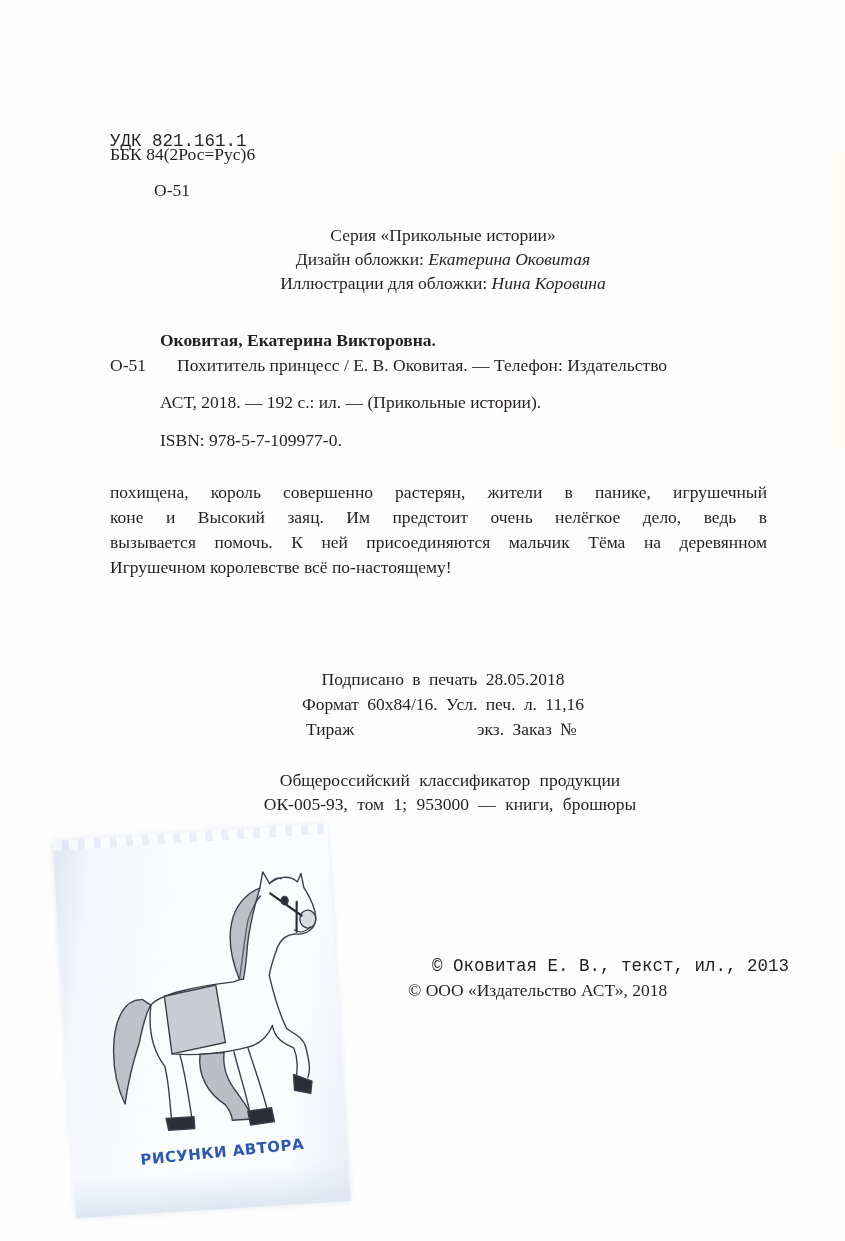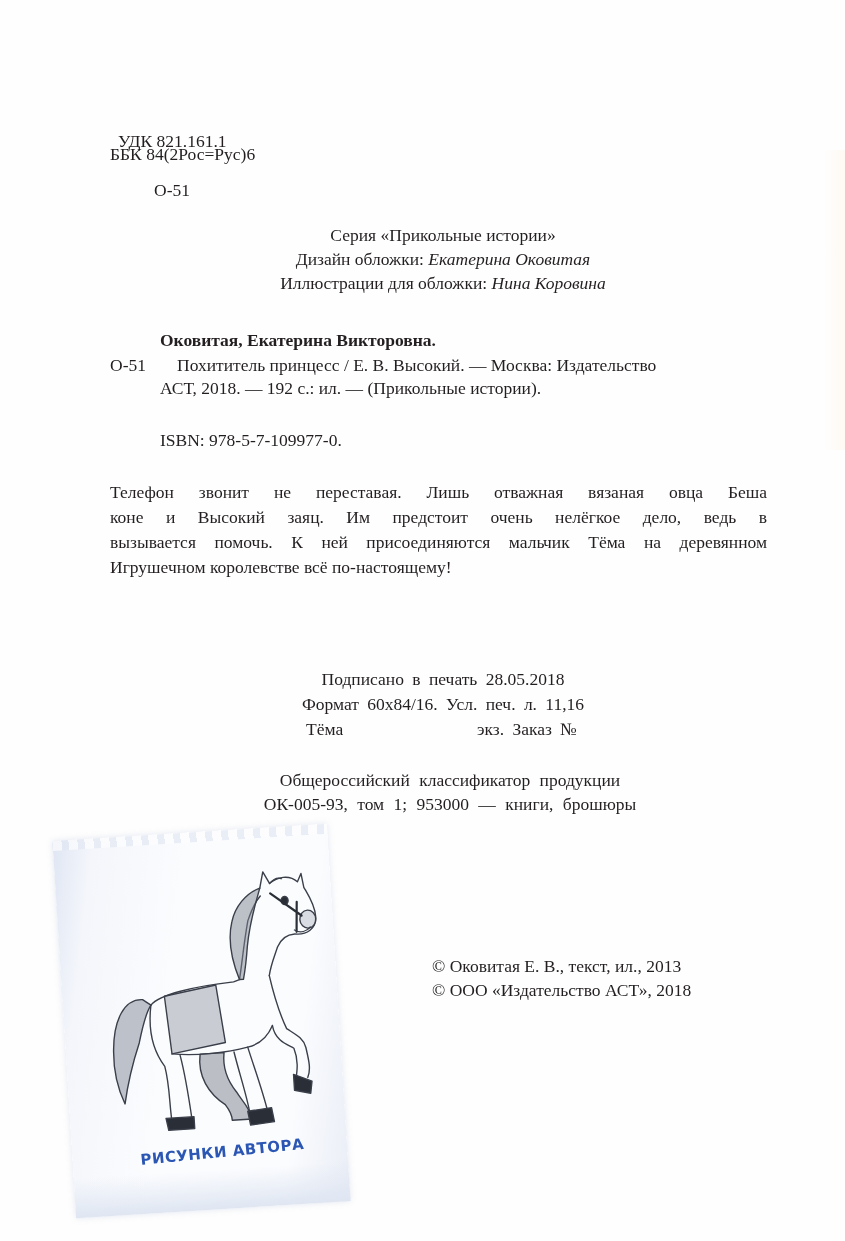--- a/index.html
+++ b/index.html
@@ -46,58 +46,58 @@
     position:absolute; left:60px; top:312px; width:180px; text-align:center;
     font-family:"DejaVu Sans", sans-serif; font-weight:bold; font-size:15px;
     color:#2b56b3; letter-spacing:0.5px; transform:rotate(-2deg);
   }
 </style>
 </head>
 <body>
 
 <div class="edge-strip"></div>
 
-<div class="line" style="left:118px; top:129px;">УДК 821.161.1</div>
+<div class="line" style="left:110px; top:129px;font-family:Liberation Mono, monospace;">УДК 821.161.1</div>
 <div class="line" style="left:110px; top:142px;">ББК 84(2Рос=Рус)6</div>
 <div class="line" style="left:154px; top:178px;">О-51</div>
 
 <div class="line c" style="left:0; width:886px; top:223px;">Серия «Прикольные истории»</div>
 <div class="line c" style="left:0; width:886px; top:247px;">
   <span>Дизайн обложки: </span><span class="it">Екатерина Оковитая</span>
 </div>
 <div class="line c" style="left:0; width:886px; top:271px;">
   <span>Иллюстрации для обложки: </span><span class="it">Нина Коровина</span>
 </div>
 
 <div class="line b" style="left:160px; top:328px;">Оковитая, Екатерина Викторовна.</div>
 <div class="line" style="left:110px; top:353px;">О-51</div>
 <div class="line" style="left:177px; top:353px; width:590px;">
-  <span class="spread" style="width:590px;">Похититель принцесс / Е. В. Высокий. — Москва: Издательство</span>
+  <span class="spread" style="width:590px;">Похититель принцесс / Е. В. Оковитая. — Телефон: Издательство</span>
 </div>
-<div class="line" style="left:160px; top:376px;">АСТ, 2018. — 192 с.: ил. — (Прикольные истории).</div>
+<div class="line" style="left:160px; top:390px;">АСТ, 2018. — 192 с.: ил. — (Прикольные истории).</div>
 
 <div class="line" style="left:160px; top:428px;">ISBN: 978-5-7-109977-0.</div>
 
 <div class="para">
-  <span class="ln">Телефон звонит не переставая. Лишь отважная вязаная овца Беша</span>
+  <span class="ln">похищена, король совершенно растерян, жители в панике, игрушечный</span>
   <span class="ln">коне и Высокий заяц. Им предстоит очень нелёгкое дело, ведь в</span>
   <span class="ln">вызывается помочь. К ней присоединяются мальчик Тёма на деревянном</span>
   <span class="ln last">Игрушечном королевстве всё по-настоящему!</span>
 </div>
 
 <div class="line c" style="left:0; width:886px; top:667px; word-spacing:4px;">Подписано в печать 28.05.2018</div>
 <div class="line c" style="left:0; width:886px; top:692px; word-spacing:4px;">Формат 60х84/16. Усл. печ. л. 11,16</div>
-<div class="line" style="left:306px; top:717px;">Тёма</div>
+<div class="line" style="left:306px; top:717px;">Тираж</div>
 <div class="line" style="left:477px; top:717px; word-spacing:4px;">экз. Заказ №</div>
 
 <div class="line c" style="left:0; width:900px; top:768px; word-spacing:5px;">Общероссийский классификатор продукции</div>
 <div class="line c" style="left:0; width:900px; top:792px; word-spacing:5px;">ОК-005-93, том 1; 953000 — книги, брошюры</div>
 
-<div class="line" style="left:432px; top:954px;">© Оковитая Е. В., текст, ил., 2013</div>
-<div class="line" style="left:432px; top:978px;">© ООО «Издательство АСТ», 2018</div>
+<div class="line" style="left:432px; top:954px;font-family:Liberation Mono, monospace;">© Оковитая Е. В., текст, ил., 2013</div>
+<div class="line" style="left:408px; top:978px;">© ООО «Издательство АСТ», 2018</div>
 
 <div class="card">
   <svg class="horse" viewBox="0 0 240 290">
     <g fill="none" stroke="#3a3f4a" stroke-width="1.4" stroke-linecap="round" stroke-linejoin="round">
 
       <path d="M58 142 C40 140 28 160 26 190 C24 215 30 235 34 245 C38 225 44 205 52 185 C56 170 60 156 66 148 Z" fill="#8d93a0" fill-opacity="0.55"></path>
 
       <path d="M66 148 C75 138 110 132 150 130 L156 128 C160 110 162 95 168 70 C172 60 176 52 182 46"></path>
 
       <path d="M156 128 C150 110 146 90 152 70 C156 55 168 42 182 38 C178 50 170 70 166 95 C164 110 162 120 160 128 Z" fill="#7d8390" fill-opacity="0.5"></path>

